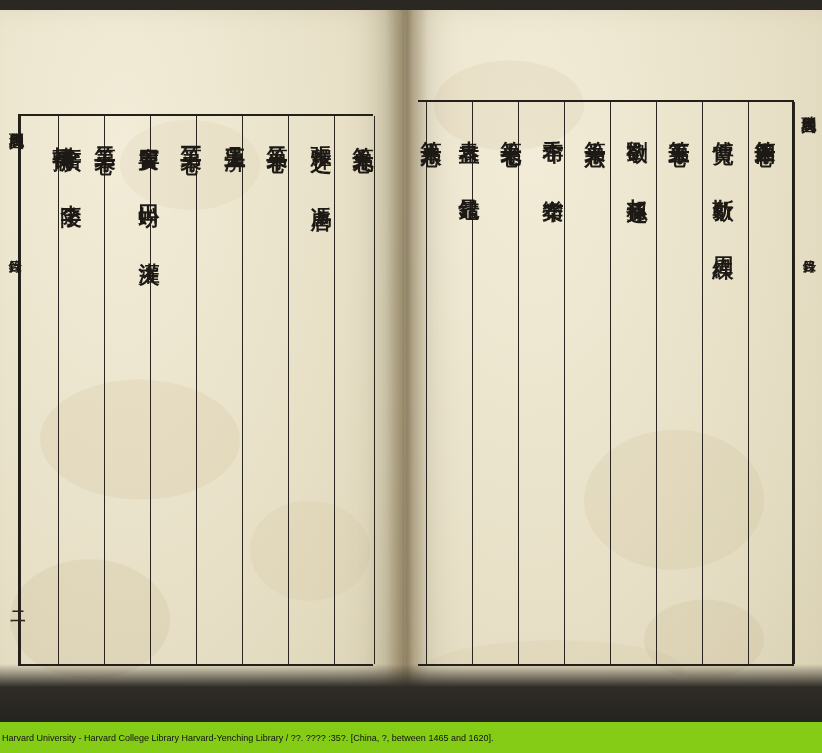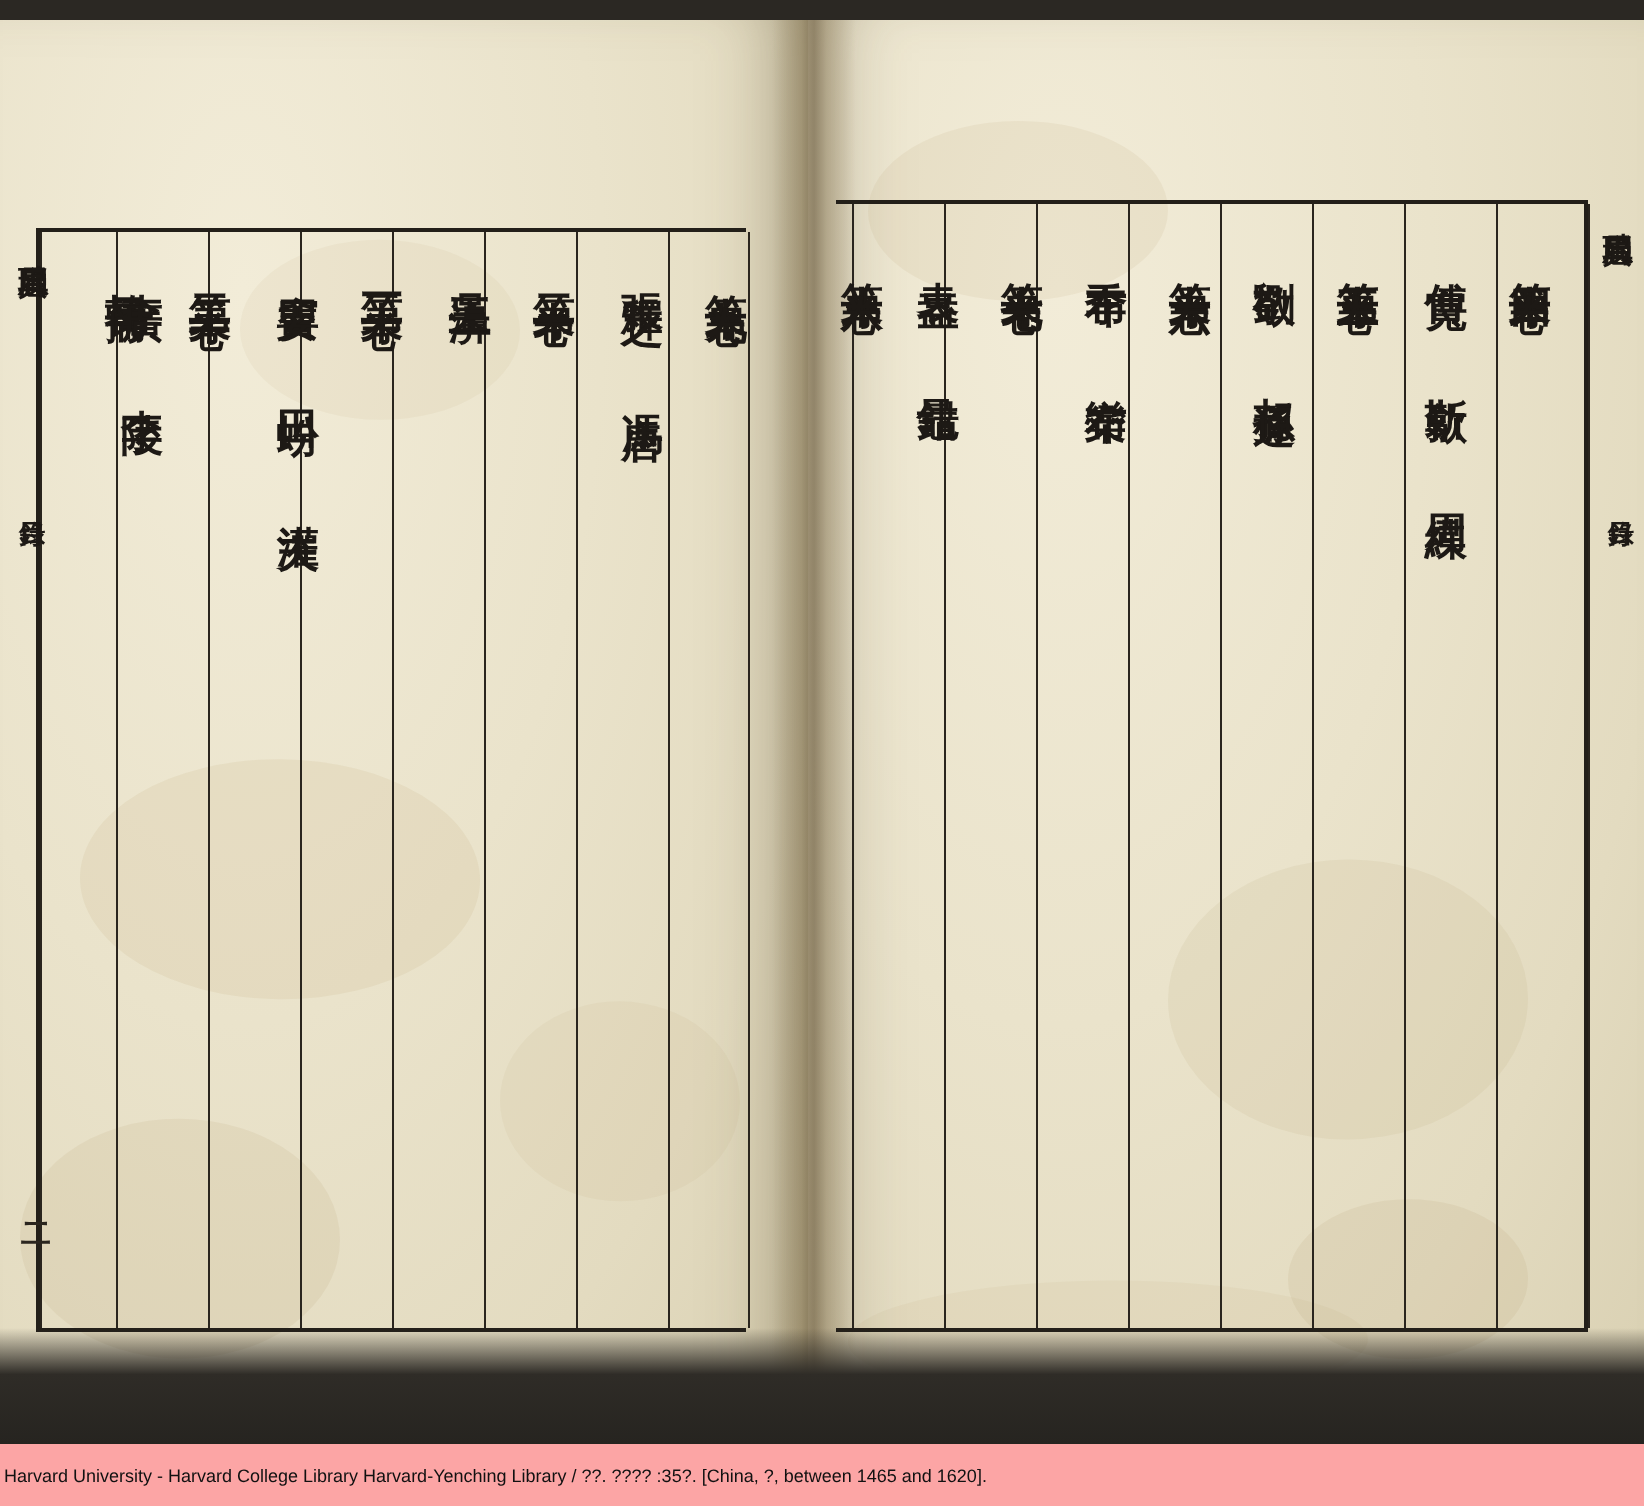--- a/index.html
+++ b/index.html
@@ -169,21 +169,21 @@
     font-family: "DejaVu Serif", serif;
     font-size: 15px;
     color: #2a251e;
     font-weight: 700;
   }
 
   
   #caption {
     width: 822px;
     height: 31px;
-    background: #fca5a5;
+    background: #84cc16;
     color: #111111;
     font-family: "Liberation Sans", sans-serif;
     font-size: 9px;
     display: flex;
     align-items: center;
     padding-left: 2px;
     box-sizing: border-box;
     white-space: nowrap;
     overflow: hidden;
   }

